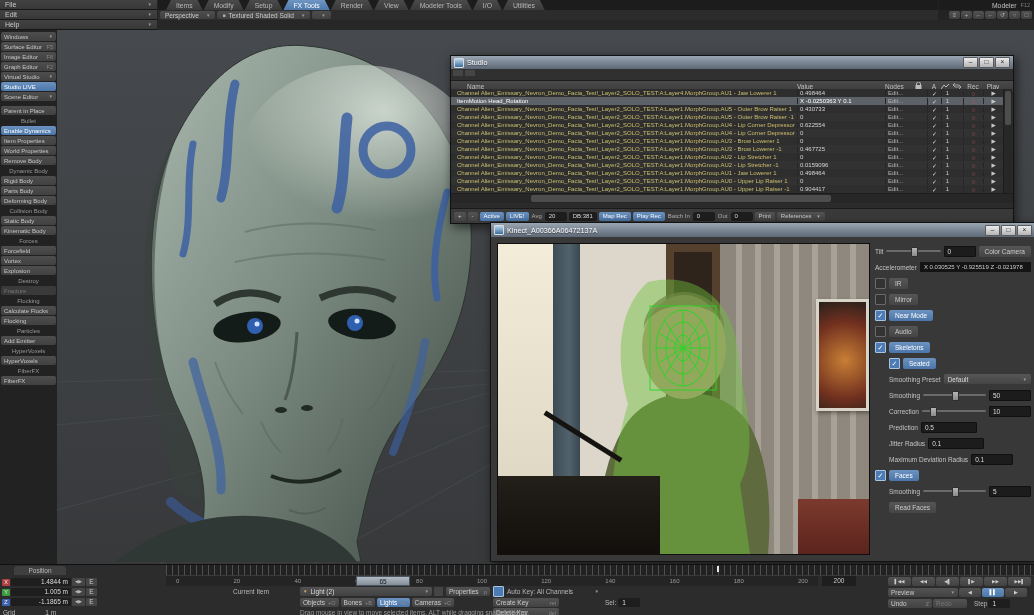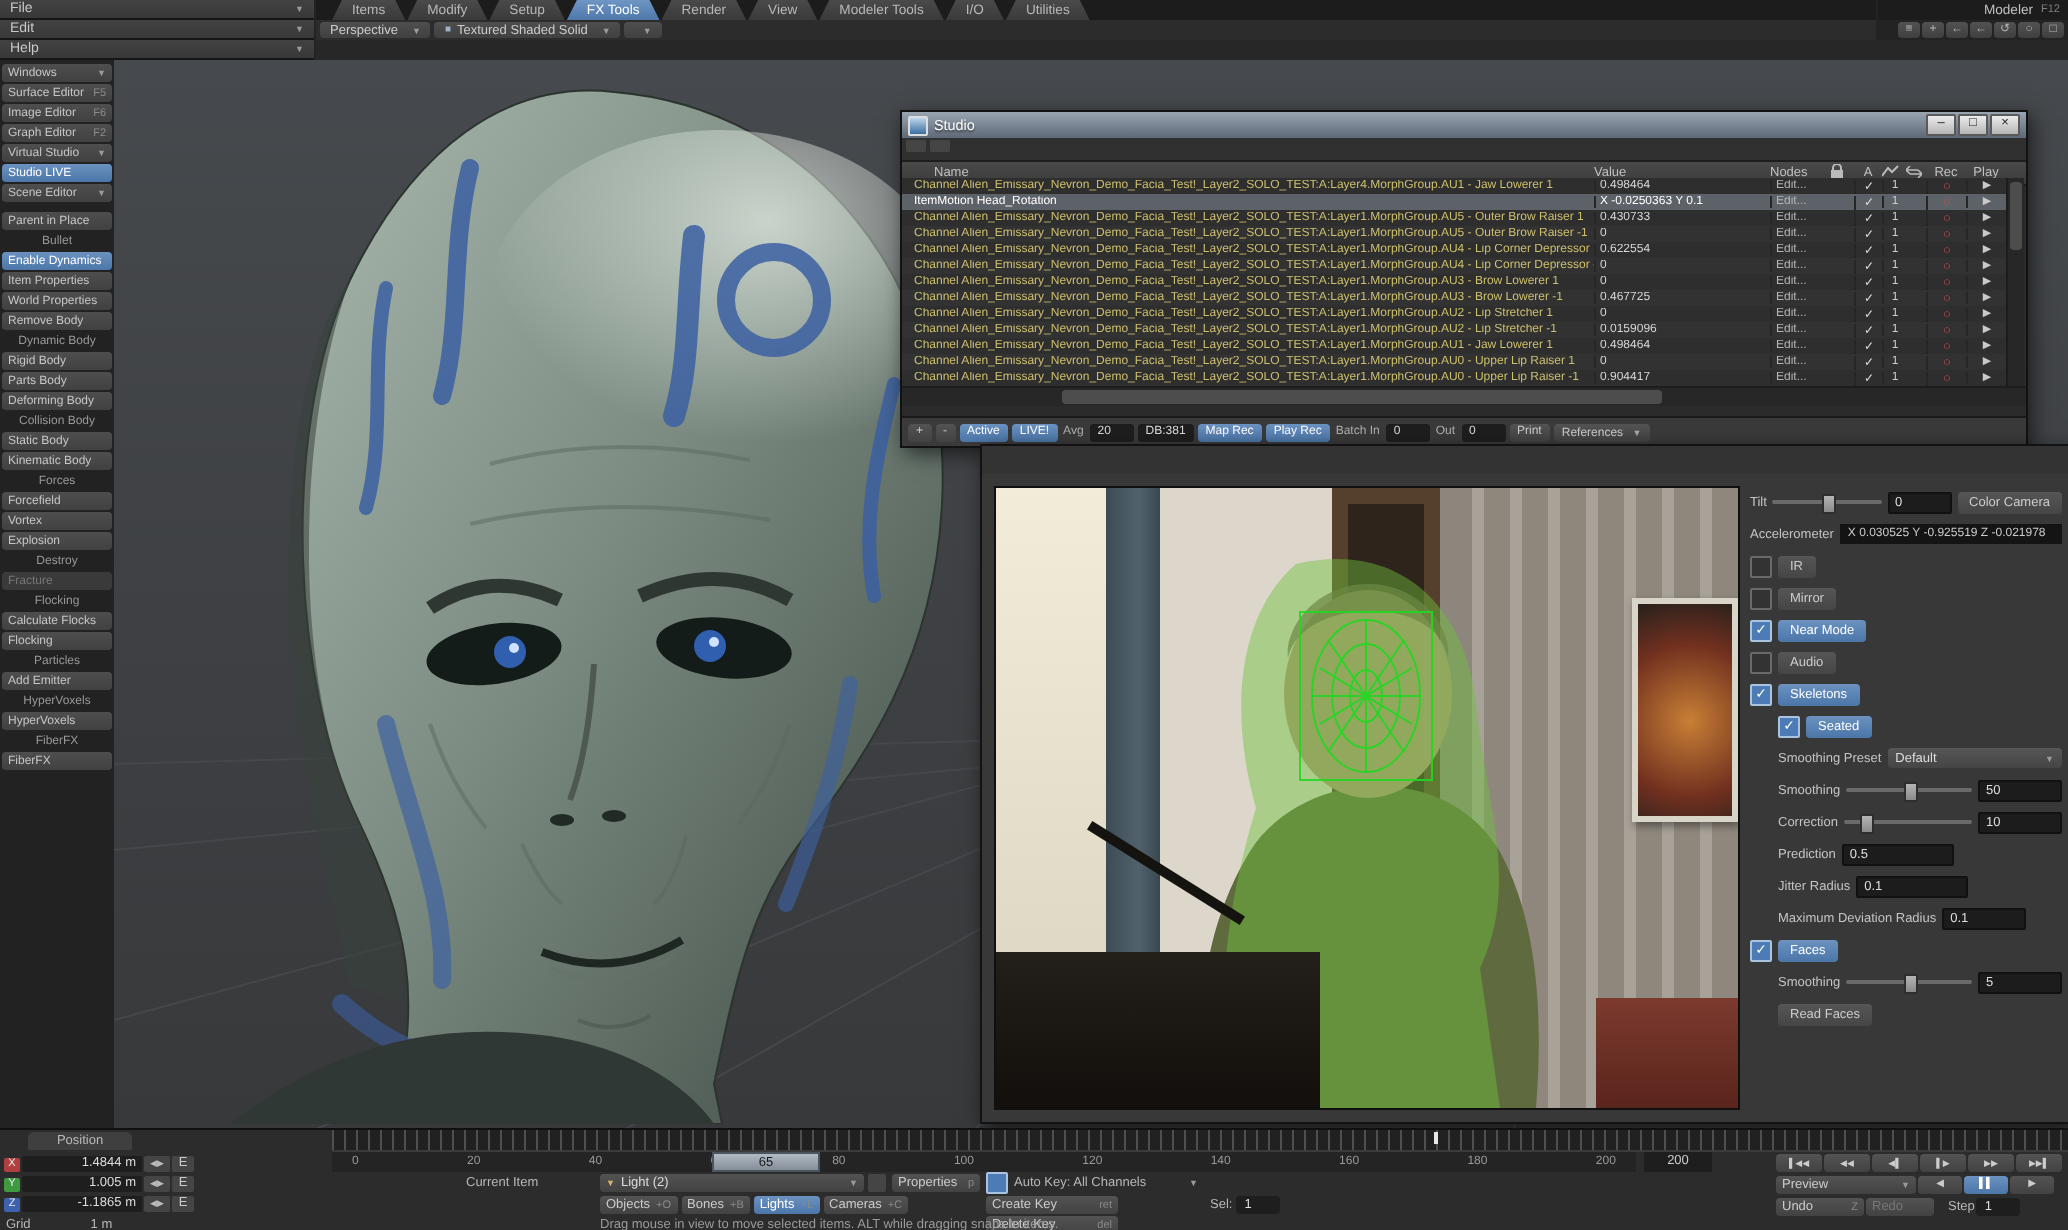--- a/index.html
+++ b/index.html
@@ -757,20 +757,29 @@
         <span class="f-btn">Print</span>
         <span class="f-btn">
           <span>References</span>
           <span class="f-arrow">▼</span>
         </span>
       </div>
     </div>
   </div>
 
   <div class="win" id="kinect">
+    <div class="titlebar">
+      <span class="win-icon"></span>
+      <span class="title">Kinect_A00366A06472137A</span>
+      <span class="win-btns">
+        <span class="wb">–</span>
+        <span class="wb">□</span>
+        <span class="wb">×</span>
+      </span>
+    </div>
     <div class="body">
       <div id="k-video">
         <div class="vl" style="left:0;top:0;width:58px;height:310px;background:linear-gradient(180deg,#f2ecd9,#d9d2bf);"></div>
         <div class="vl" style="left:55px;top:0;width:27px;height:310px;background:linear-gradient(90deg,#3c4b54,#52626c 60%,#394750);"></div>
         <div class="vl" style="left:82px;top:0;width:88px;height:310px;background:#dcd7ca;"></div>
         <div class="vl" style="left:168px;top:0;width:54px;height:245px;background:#54402c;"></div>
         <div class="vl" style="left:176px;top:8px;width:38px;height:228px;background:#2e241c;"></div>
         <div class="vl" style="left:238px;top:0;width:133px;height:310px;background:#958d82;background-image:repeating-linear-gradient(90deg,rgba(255,255,255,0.18) 0 6px,rgba(0,0,0,0.04) 6px 19px);"></div>
         <div class="vl" style="left:318px;top:55px;width:47px;height:106px;border:3px solid #d8d4c8;background:radial-gradient(circle at 55% 55%,#c87f35,#71301f 60%,#26201c);box-shadow:1px 2px 4px rgba(0,0,0,0.4);"></div>
         <svg class="vl" style="left:0;top:0;" width="371" height="310" viewBox="0 0 371 310">

